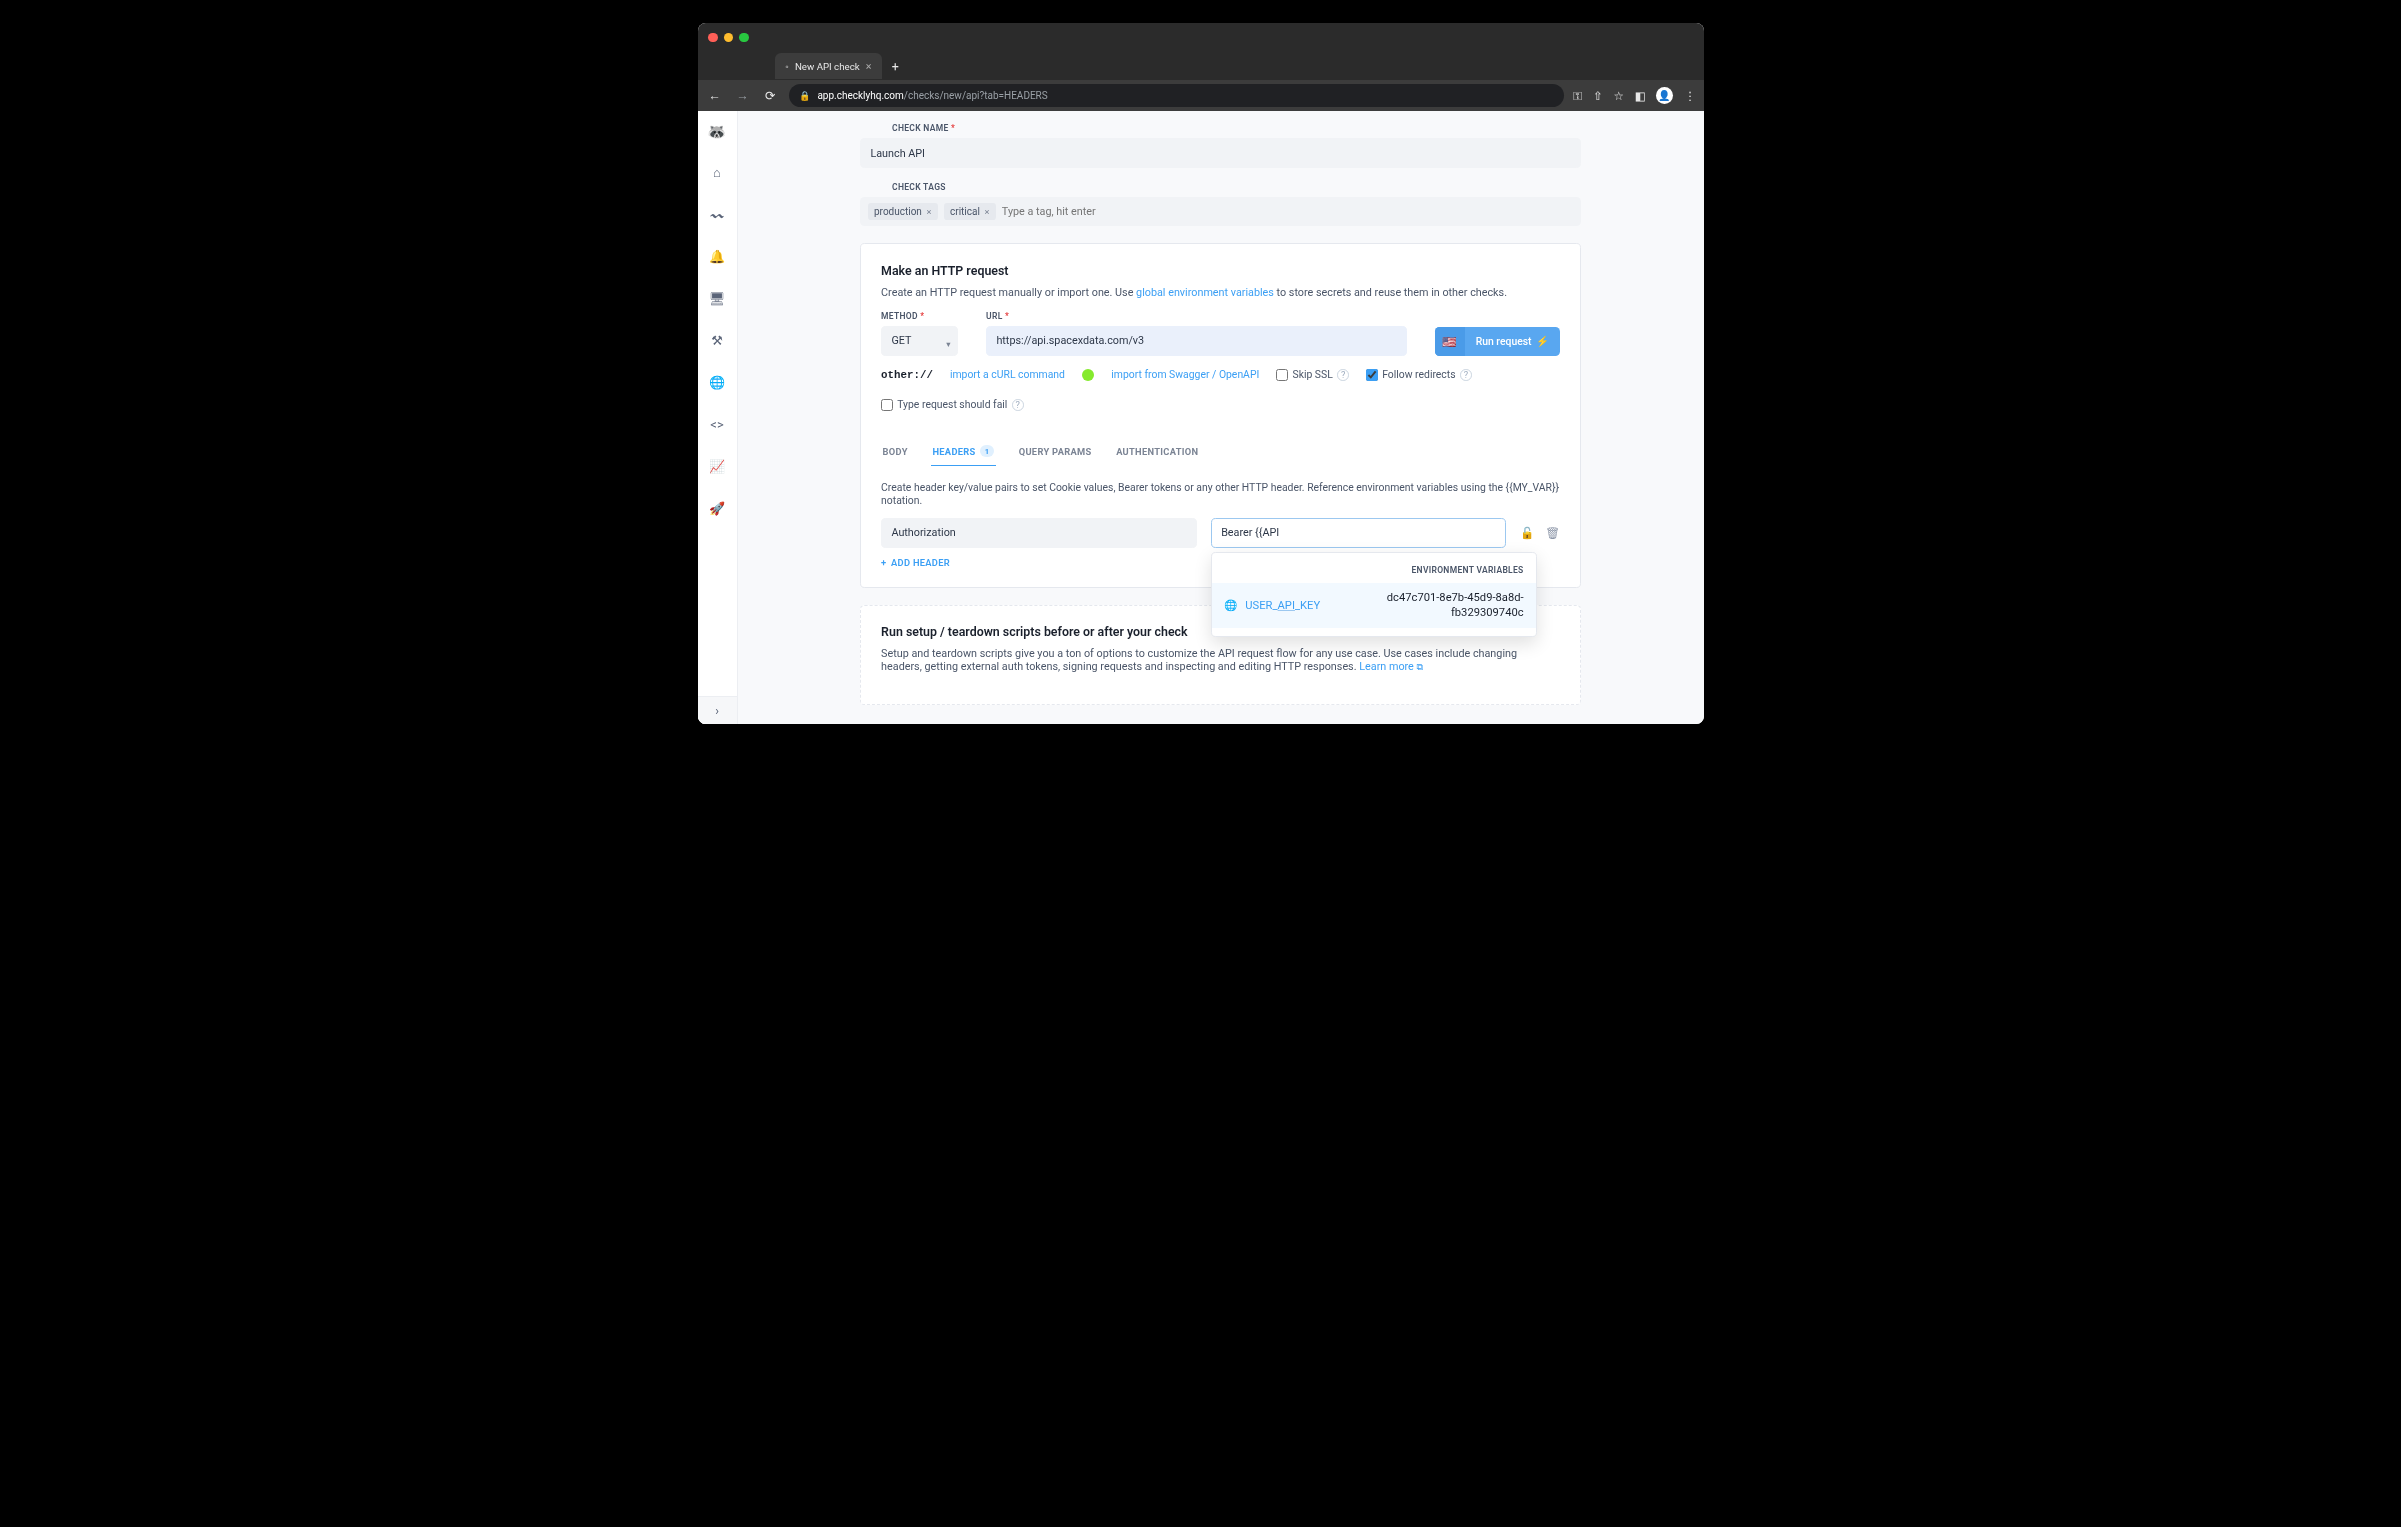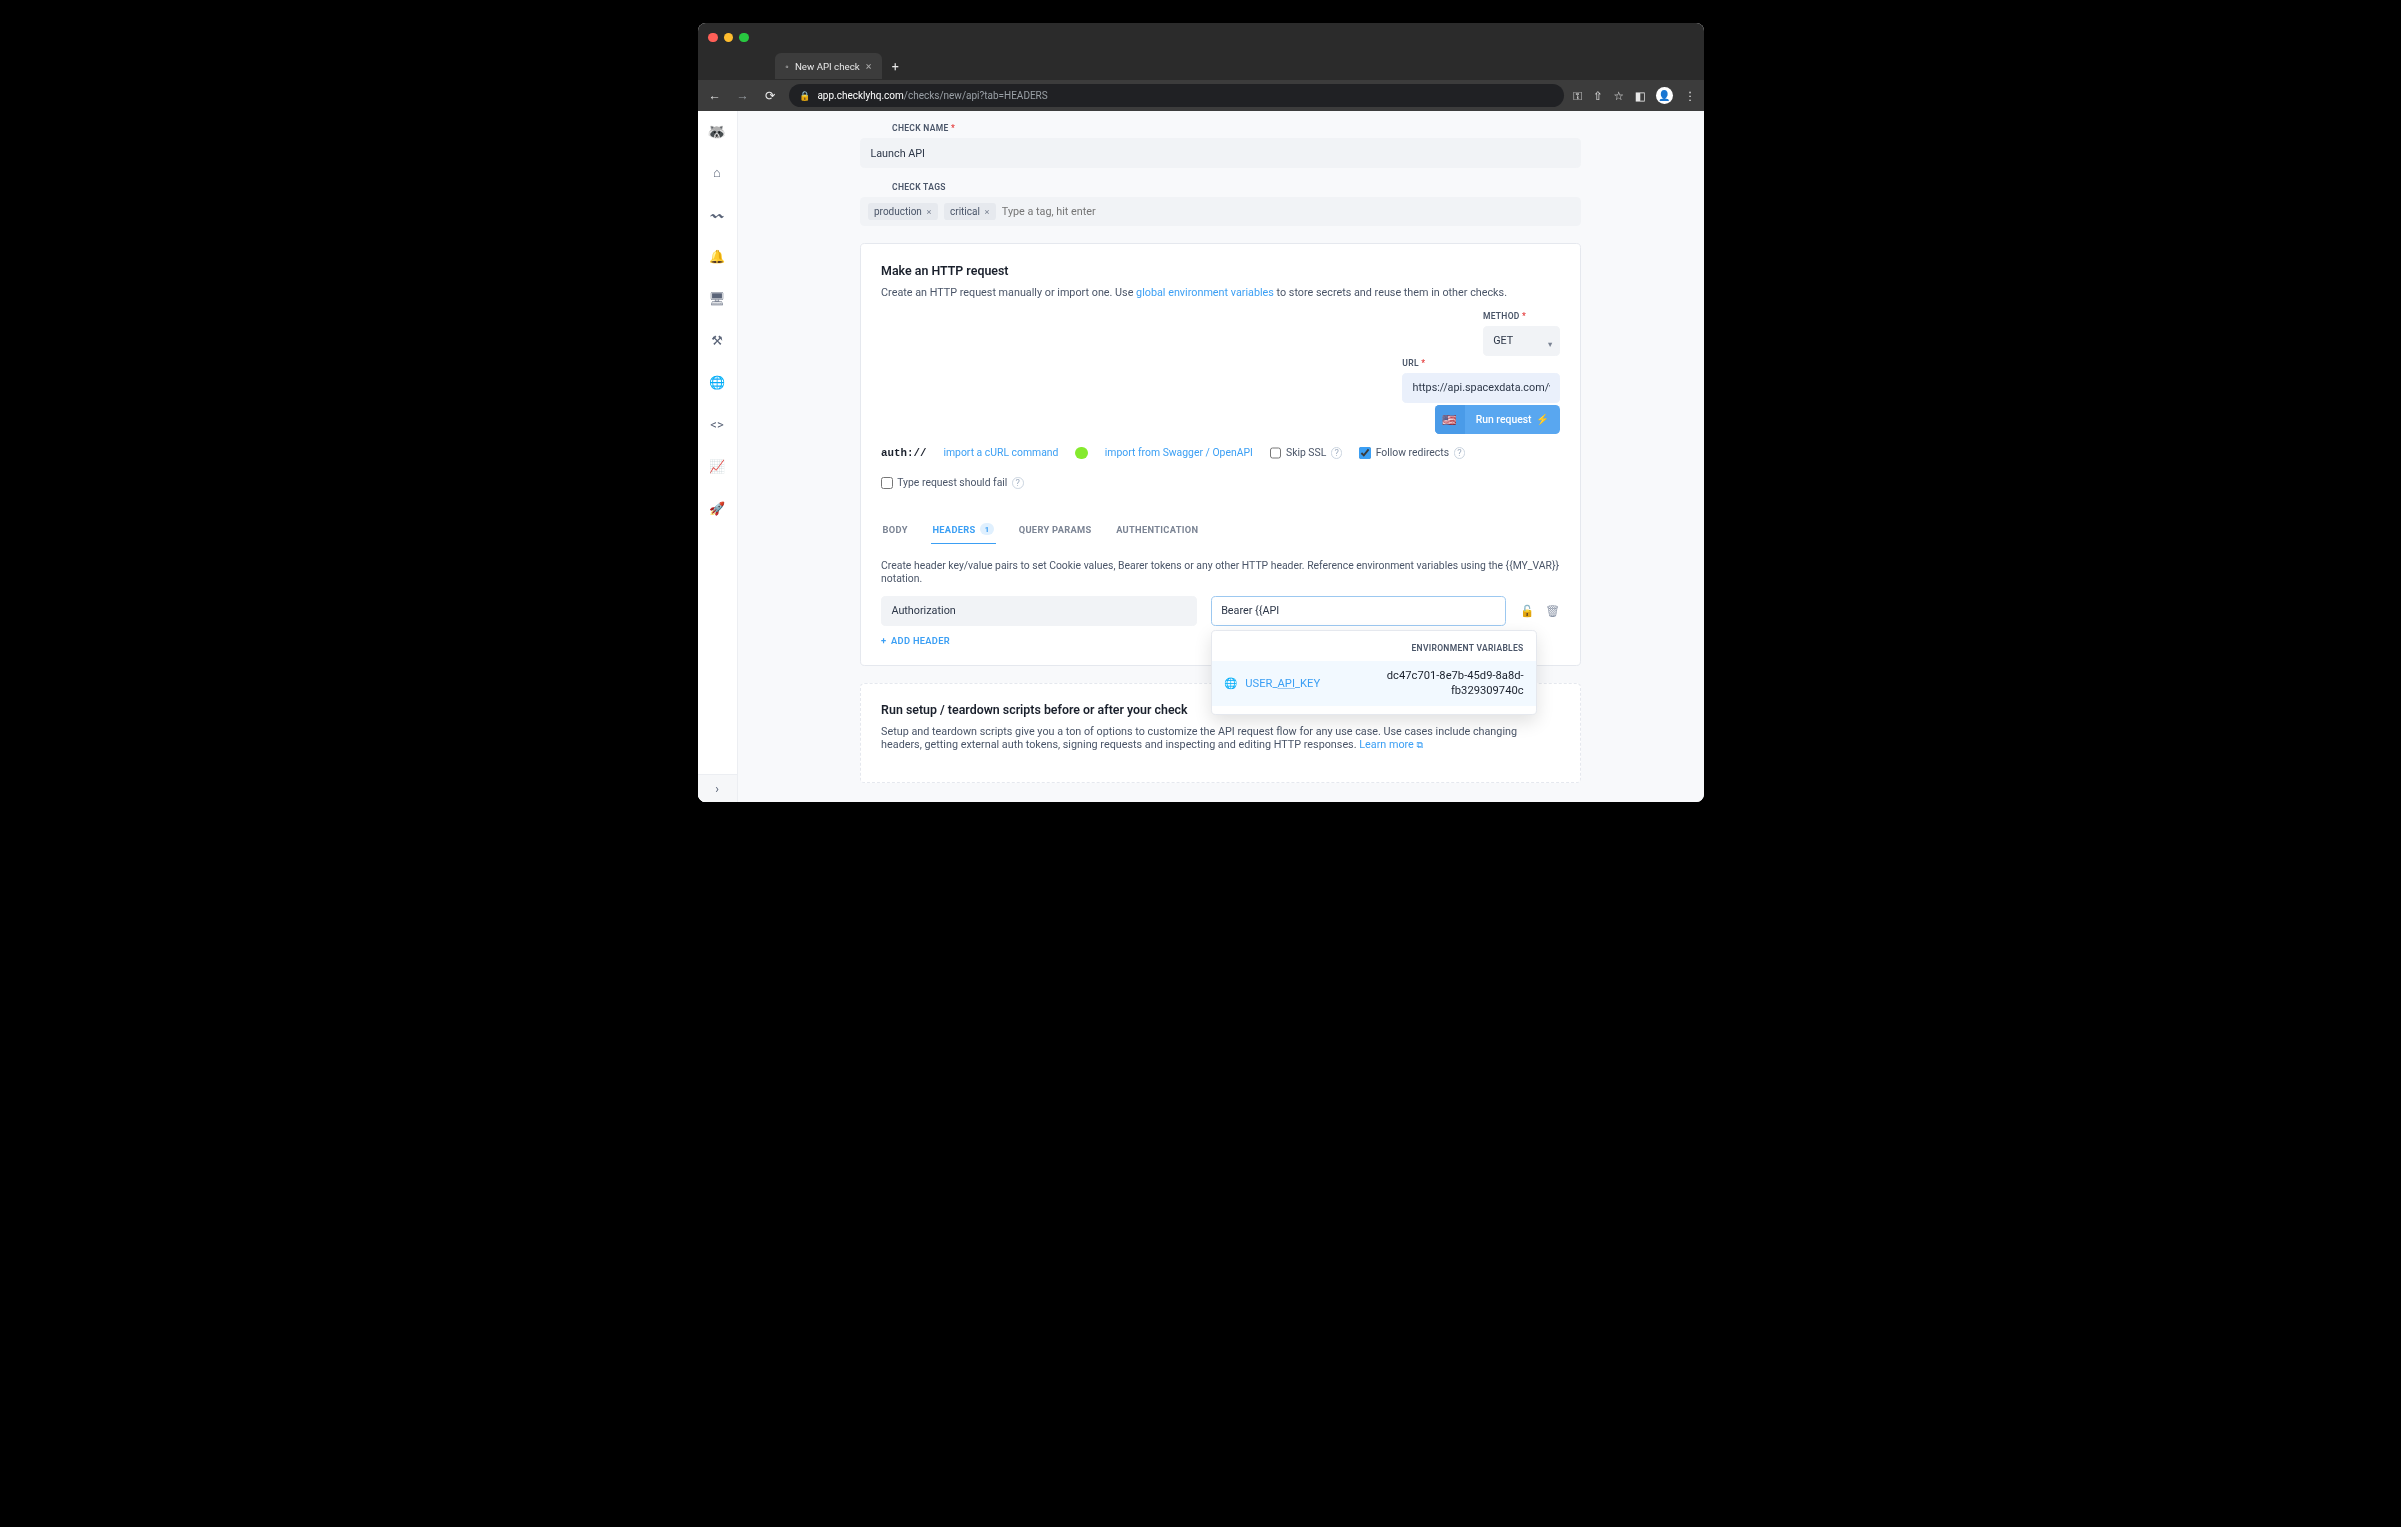--- a/index.html
+++ b/index.html
@@ -38,21 +38,21 @@
 .tags-input { display:flex; align-items:center; gap:6.2px; background:#f1f3f6; border-radius:4.6px; padding:6.2px 7.7px; flex-wrap:wrap; }
 .tag { background:#e6e9ee; color:#4a5568; font-size:10px; padding:3.1px 6.2px; border-radius:3.1px; display:flex; align-items:center; gap:4.6px; }
 .tag-x { color:#7b8494; cursor:pointer; font-size:9.3px; }
 .tags-input input { border:none; background:transparent; outline:none; font-size:10.8px; color:#4a5568; flex:1; min-width:124px; }
 
 .panel { background:#fff; border:0.8px solid #e5e8ee; border-radius:4.6px; padding:18.6px 20px; margin-top:17px; }
 .panel h3 { font-size:12.4px; font-weight:600; color:#1a202c; margin-bottom:7.7px; }
 .panel p.desc { font-size:10.8px; color:#4a5568; margin-bottom:12.4px; }
 .link { color:#3b9ff4; text-decoration:none; cursor:pointer; }
 
-.row { display:flex; gap:2px; align-items:flex-end;flex-direction:column; }
+.row { display:flex; gap:28px; align-items:flex-end; }
 .method-label, .url-label { font-size:8.5px; font-weight:600; letter-spacing:0.3px; color:#4a5568; text-transform:uppercase; margin-bottom:4.6px; display:block; }
 .method-select { width:77px; background:#f1f3f6; border:0.8px solid #f1f3f6; border-radius:4.6px; padding:7.7px 9.3px; font-size:10.8px; color:#2d3748; appearance:none; position:relative; }
 .method-wrap { position:relative; }
 .method-wrap::after { content:"▾"; position:absolute; right:7.7px; top:28px; font-size:8.5px; color:#7b8494; pointer-events:none; }
 .urlcol { flex:1; }
 .url-input { width:100%; background:#eaf0fb; border:0.8px solid #eaf0fb; border-radius:4.6px; padding:7.7px 9.3px; font-size:10.8px; color:#2d3748; }
 .run-btn { background:#59a7f0; color:#fff; border:none; border-radius:4.6px; padding:0; font-size:10.4px; font-weight:500; cursor:pointer; display:flex; align-items:center; overflow:hidden; height:29px; }
 .run-btn .flag { background:#4a9be8; padding:0 7.7px; height:100%; display:flex; align-items:center; font-size:11.6px; }
 .run-btn .lbl { padding:0 10.8px; display:flex; align-items:center; gap:4.6px; }
 
@@ -184,21 +184,21 @@
             <button class="run-btn">
               <span class="flag">🇺🇸</span>
               <span class="lbl">
                   <span>Run request</span> 
                   <span>⚡</span>
                 </span>
             </button>
           </div>
 
           <div class="import-row">
-            <span class="curl-logo">auth://</span>
+            <span class="curl-logo">other://</span>
             <a class="link">import a cURL command</a>
             <span class="swagger-icon"></span>
             <a class="link">import from Swagger / OpenAPI</a>
             <label class="chk">
                 <input type="checkbox" style=""> 
                 <span>Skip SSL</span> 
                 <span class="help-icon">?</span>
               </label>
             <label class="chk">
                 <input type="checkbox" checked="" style=""> 

